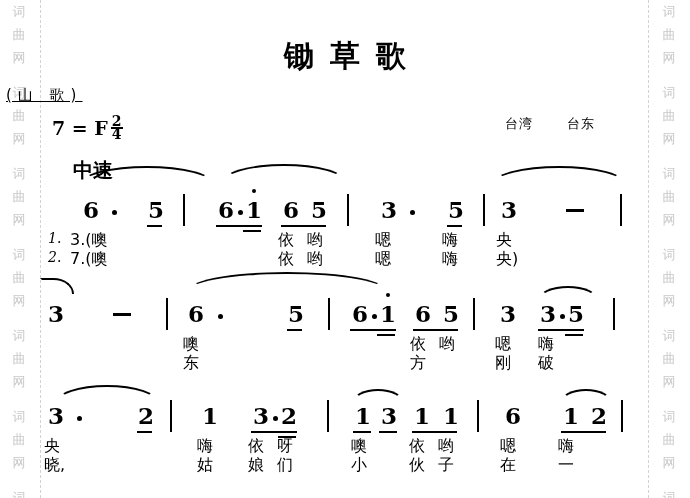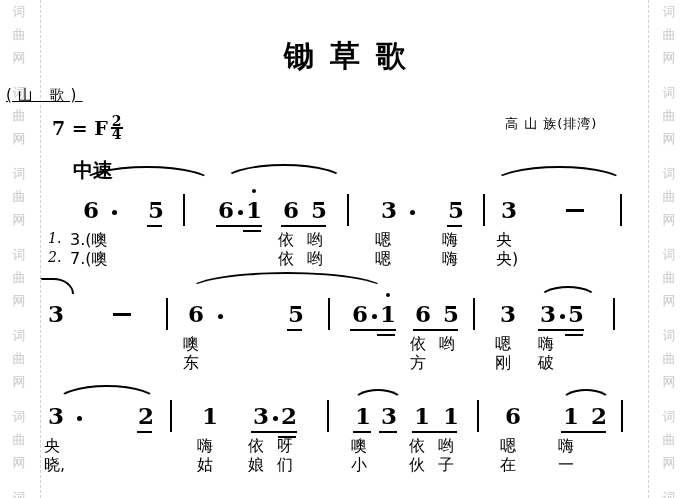--- a/index.html
+++ b/index.html
@@ -254,21 +254,21 @@
   <div class="title">锄草歌</div>
   <div class="subtitle">(山 歌)</div>
 
   <div class="keysig">
     <span>7 = F</span><span class="meter"><span class="num">2</span><span class="den">4</span></span>
   </div>
 
   <div class="tempo">中速</div>
 
   <div class="credit">
-    <div class="r2">高 山 族(排湾)</div>
+    <div class="r1"><span>台湾</span><span class="sp"></span><span>台东</span></div>
   </div>
 
   <div class="row r1">
 
     <div class="slur" style="left:80px; top:-14px; width:130px; height:16px;"></div>
 
     <div class="slur" style="left:222px; top:-16px; width:120px; height:16px;"></div>
 
     <div class="slur" style="left:492px; top:-14px; width:130px; height:16px;"></div>
 

